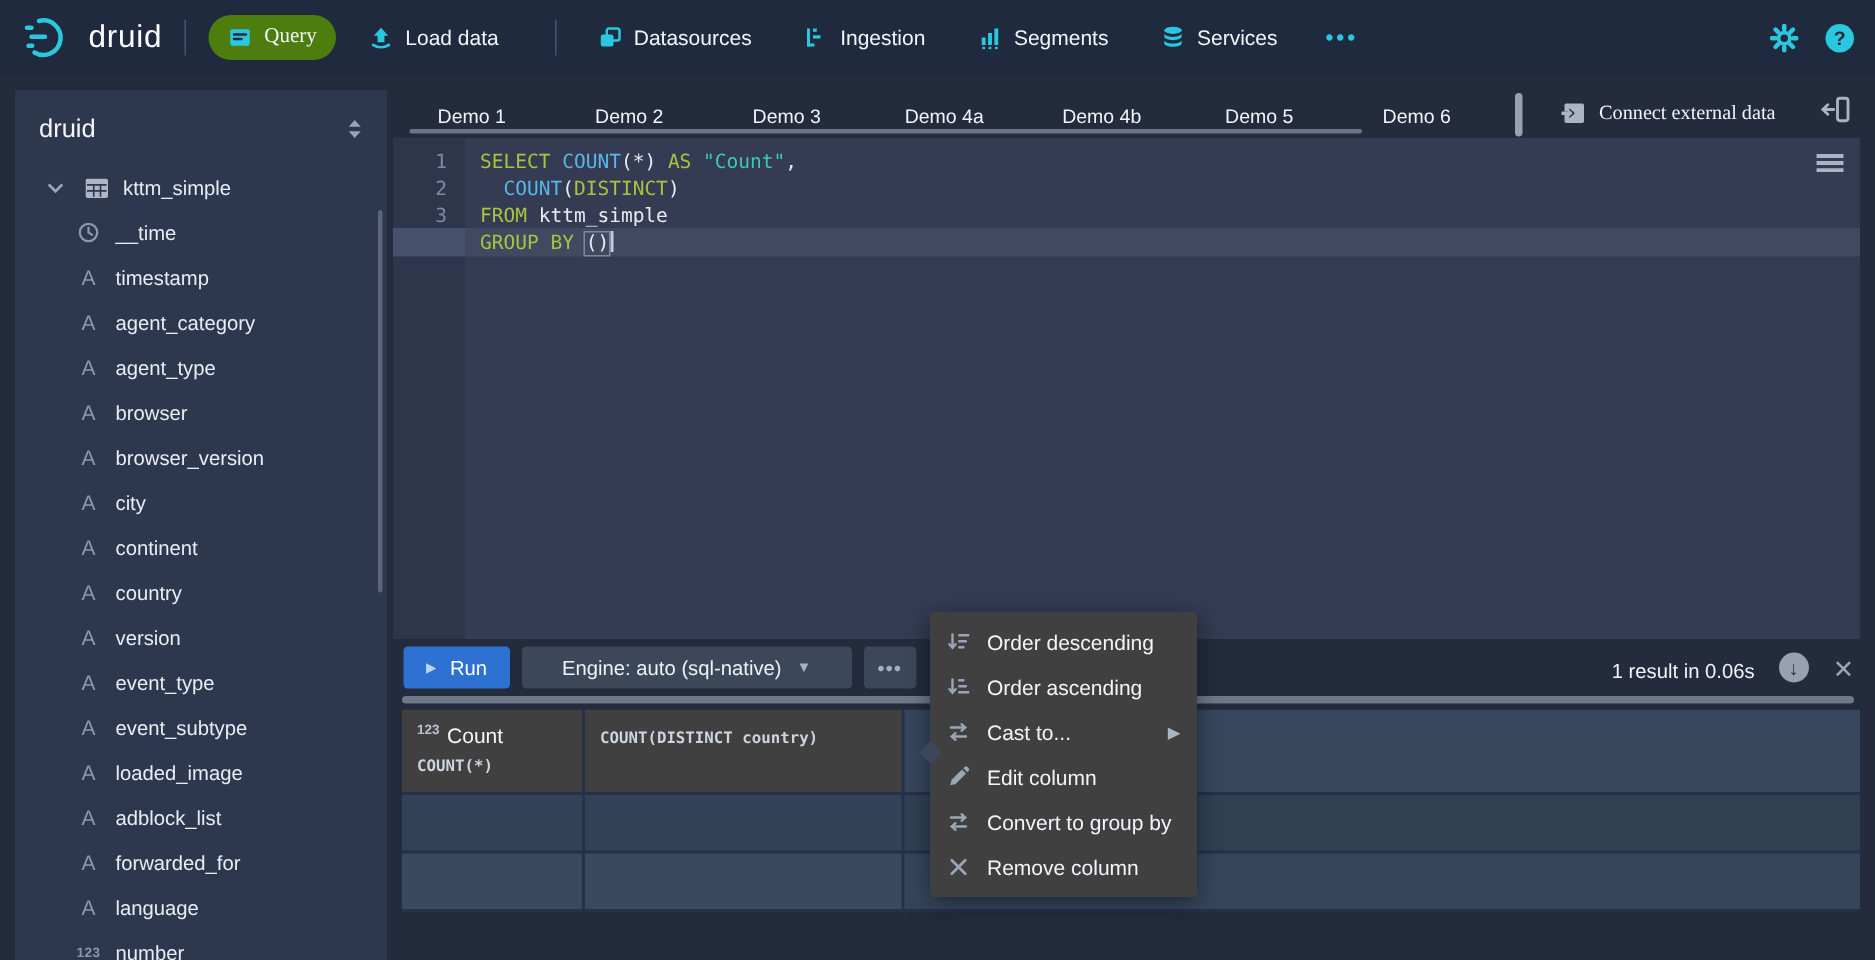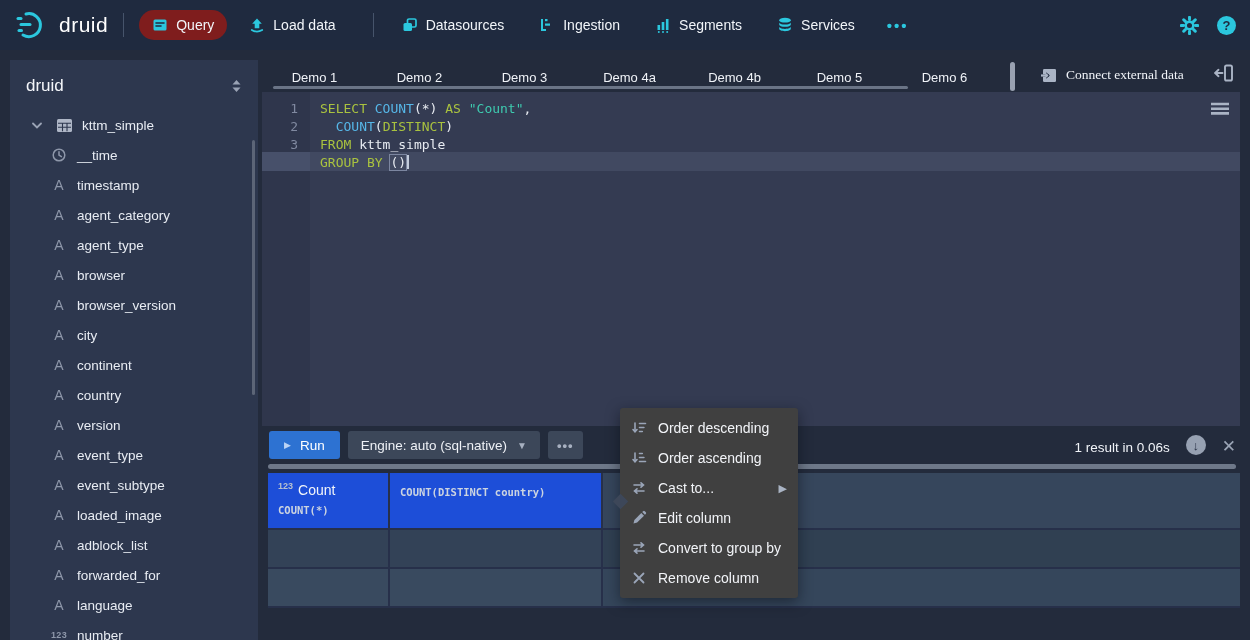--- a/index.html
+++ b/index.html
@@ -17,21 +17,21 @@
     background:#1f2a3f; display:flex; align-items:center; padding:0 14px;
   }
   .brand { display:flex; align-items:center; gap:9px; }
   .brand-text { font-size:21px; font-weight:500; color:#fff; letter-spacing:.5px; }
   .nav-divider { width:1px; height:24px; background:#46546b; margin:0 15px; }
   .nav-item {
     display:flex; align-items:center; gap:8px; padding:7px 13px; border-radius:16px;
     font-size:14px; font-weight:500; color:#f2f5f9; cursor:pointer; margin-right:9px;
     white-space:nowrap;
   }
-  .nav-item.active { background:#7f1d1d; }
+  .nav-item.active { background:#4d7c0f;font-family:Liberation Serif, serif; }
   .nav-more { color:#2bc7de; font-size:15px; letter-spacing:2px; font-weight:700; padding:0 10px; cursor:pointer; }
   .nav-right { margin-left:auto; display:flex; align-items:center; gap:18px; }
   .help-badge {
     width:19px; height:19px; border-radius:50%; background:#2bc7de; color:#1f2a3f;
     font-weight:700; font-size:13px; display:flex; align-items:center; justify-content:center;
   }
 
   
   .sidebar {
     position:absolute; left:10px; top:60px; width:248px; height:580px;
@@ -99,21 +99,21 @@
     display:flex; align-items:center; padding-left:7px;
   }
   .run-btn {
     background:#2d72d2; border:none; color:#fff; font-size:13.5px; font-weight:500;
     height:28px; padding:0 15px; border-radius:3px; display:flex; align-items:center; gap:9px;
     cursor:pointer; font-family:inherit;
   }
   .play-glyph { font-size:9px; color:#bcd4f5; }
   .engine-btn {
     background:#3c4759; border:none; color:#eef1f6; font-size:13.5px;
-    height:28px; padding:0 13px; border-radius:3px; display:flex; align-items:center; gap:10px;
+    height:28px; padding:0 27px; border-radius:3px; display:flex; align-items:center; gap:10px;
     margin-left:8px; cursor:pointer; font-family:inherit;
   }
   .caret-down { font-size:10px; color:#a7b0c0; }
   .more-btn {
     background:#3c4759; border:none; color:#a7b0c0; font-size:13px; font-weight:700;
     height:28px; padding:0 9px; border-radius:3px; margin-left:8px; cursor:pointer; letter-spacing:1px;
   }
   .run-right { margin-left:auto; display:flex; align-items:flex-end; gap:16px; padding-right:14px; }
   .result-status { font-size:13.5px; color:#f0f3f8; }
   .dl-btn {
@@ -124,21 +124,21 @@
 
   .hscroll { position:absolute; left:6px; top:404px; width:968px; height:5px; background:#6e7889; border-radius:3px; }
 
   
   .results { position:absolute; left:6px; top:413px; width:972px; height:167px; overflow:hidden; }
   .rrow { display:flex; border-bottom:2px solid #27304a; }
   .rcell { border-right:2px solid #27304a; }
   .c1 { width:122px; flex:none; }
   .c2 { width:213px; flex:none; }
   .cfill { flex:1; border-right:none; }
-  .header-row .rcell { background:#1d4ed8; padding:8px 10px 6px 10px; height:55px; }
+  .header-row .rcell { background:#404040; padding:8px 10px 6px 10px; height:55px; }
   .header-row .cfill { background:#36465c; }
   .col-badge { font-size:9px; font-weight:700; color:#b6c0cf; vertical-align:6px; margin-right:5px; }
   .col-name { font-size:14px; color:#f2f5f9; }
   .col-formula { font-family:"DejaVu Sans Mono", monospace; font-size:10.5px; font-weight:700; color:#ccd4e0; margin-top:5px; }
   .data-row .rcell { background:#394a5f; height:37px; display:flex; align-items:center; padding:0 10px; font-size:13.5px; }
   .data-row .cfill { background:#35465b; }
   .empty-row .rcell { height:37px; }
   .empty-row.dark .rcell { background:#334257; }
   .empty-row.dark .cfill { background:#304052; }
   .empty-row.light .rcell { background:#394a5f; }

